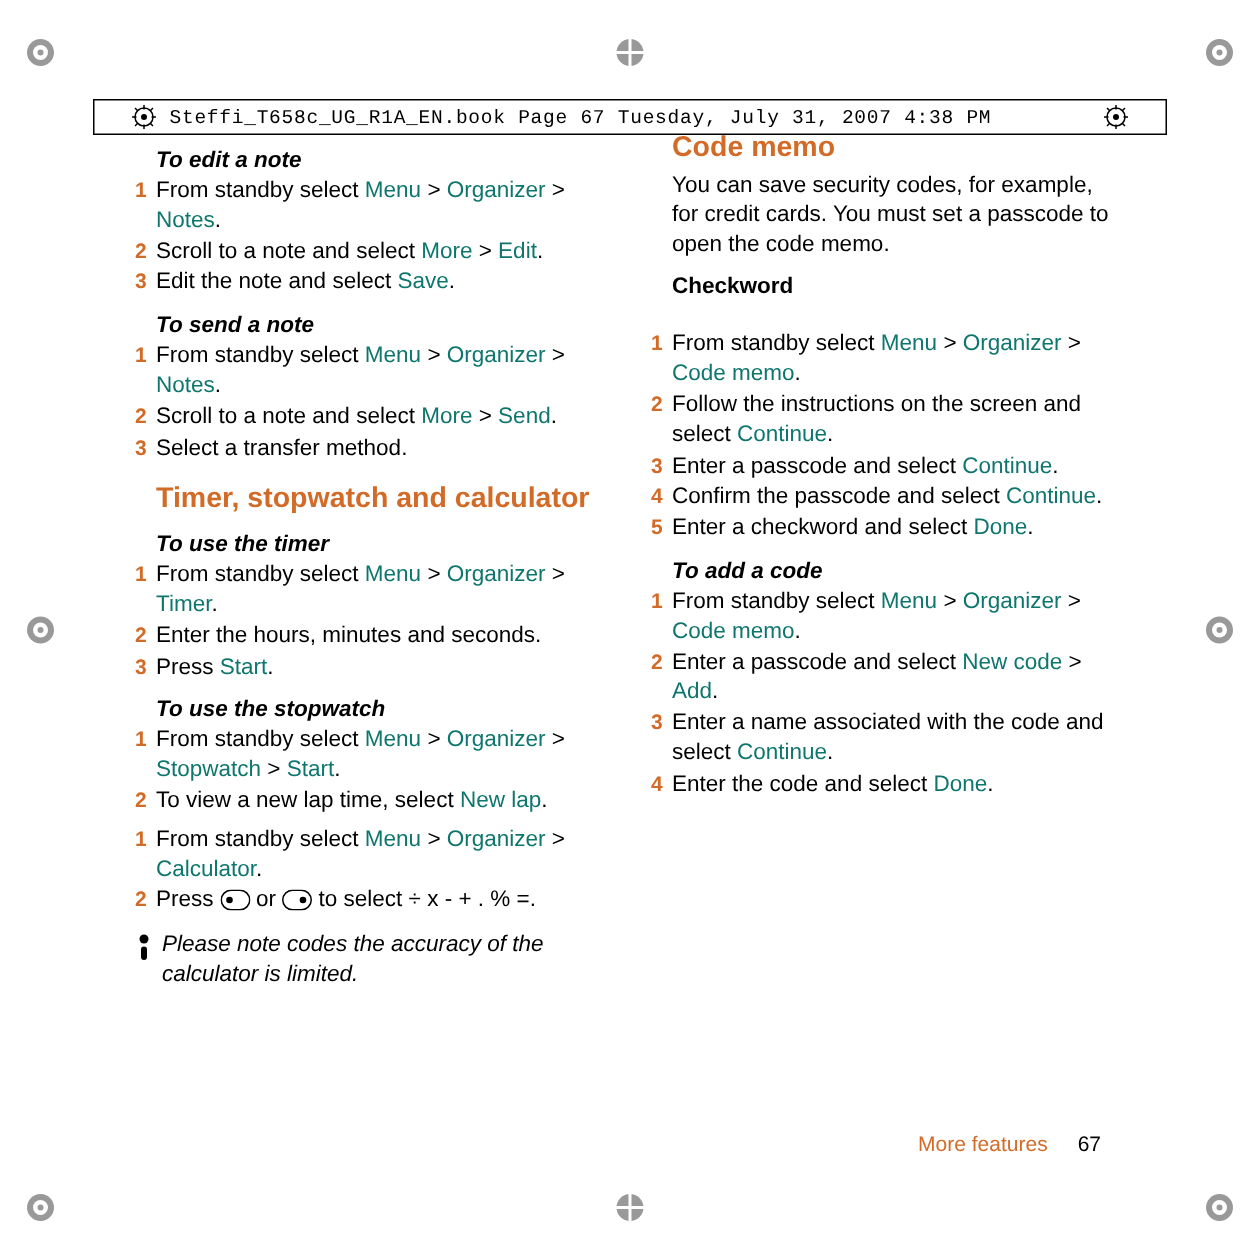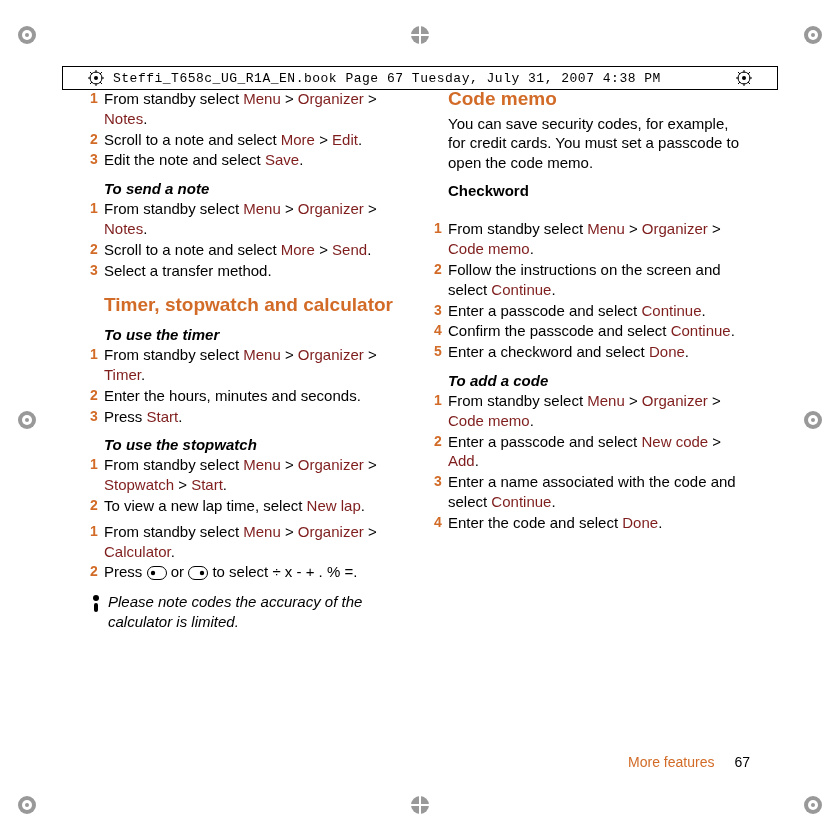--- a/index.html
+++ b/index.html
@@ -98,21 +98,21 @@
   }
   ol.steps > li::before {
     content: counter(step);
     position: absolute;
     left: 0;
     top: 0;
     color: #d26b27;
     font-weight: bold;
     font-size: 14px;
   }
-  .link { color: #7f1d1d; }
+  .link { color: #0f766e; }
   .note-row {
     display: flex;
     align-items: flex-start;
     margin: 10px 0 0 0;
     gap: 6px;
   }
   .note-icon {
     width: 12px;
     flex-shrink: 0;
     margin-top: 2px;
@@ -122,21 +122,21 @@
     line-height: 1.3;
   }
   .nav-key {
     display: inline-flex;
     align-items: center;
     justify-content: center;
     vertical-align: middle;
   }
   .footer {
     position: absolute;
-    right: 0;
+    right: 16px;
     bottom: 0;
     font-size: 14px;
   }
   .footer-label { color: #d26b27; margin-right: 20px; }
 </style>
 </head>
 <body>
 
 <div class="crop-mark corner-tl">
   <svg width="30" height="30">
@@ -230,20 +230,21 @@
         </g>
       </svg>
   </span>
 </div>
 
 <div class="page">
   <div class="columns">
 
     <div class="col">
 
+      <div class="subhead">To edit a note</div>
       <ol class="steps">
         <li><span>From standby select </span><span class="link">Menu</span><span> &gt; </span><span class="link">Organizer</span><span> &gt; </span><span class="link">Notes</span><span>.</span></li>
         <li><span>Scroll to a note and select </span><span class="link">More</span><span> &gt; </span><span class="link">Edit</span><span>.</span></li>
         <li><span>Edit the note and select </span><span class="link">Save</span><span>.</span></li>
       </ol>
 
       <div class="subhead">To send a note</div>
       <ol class="steps">
         <li><span>From standby select </span><span class="link">Menu</span><span> &gt; </span><span class="link">Organizer</span><span> &gt; </span><span class="link">Notes</span><span>.</span></li>
         <li><span>Scroll to a note and select </span><span class="link">More</span><span> &gt; </span><span class="link">Send</span><span>.</span></li>

